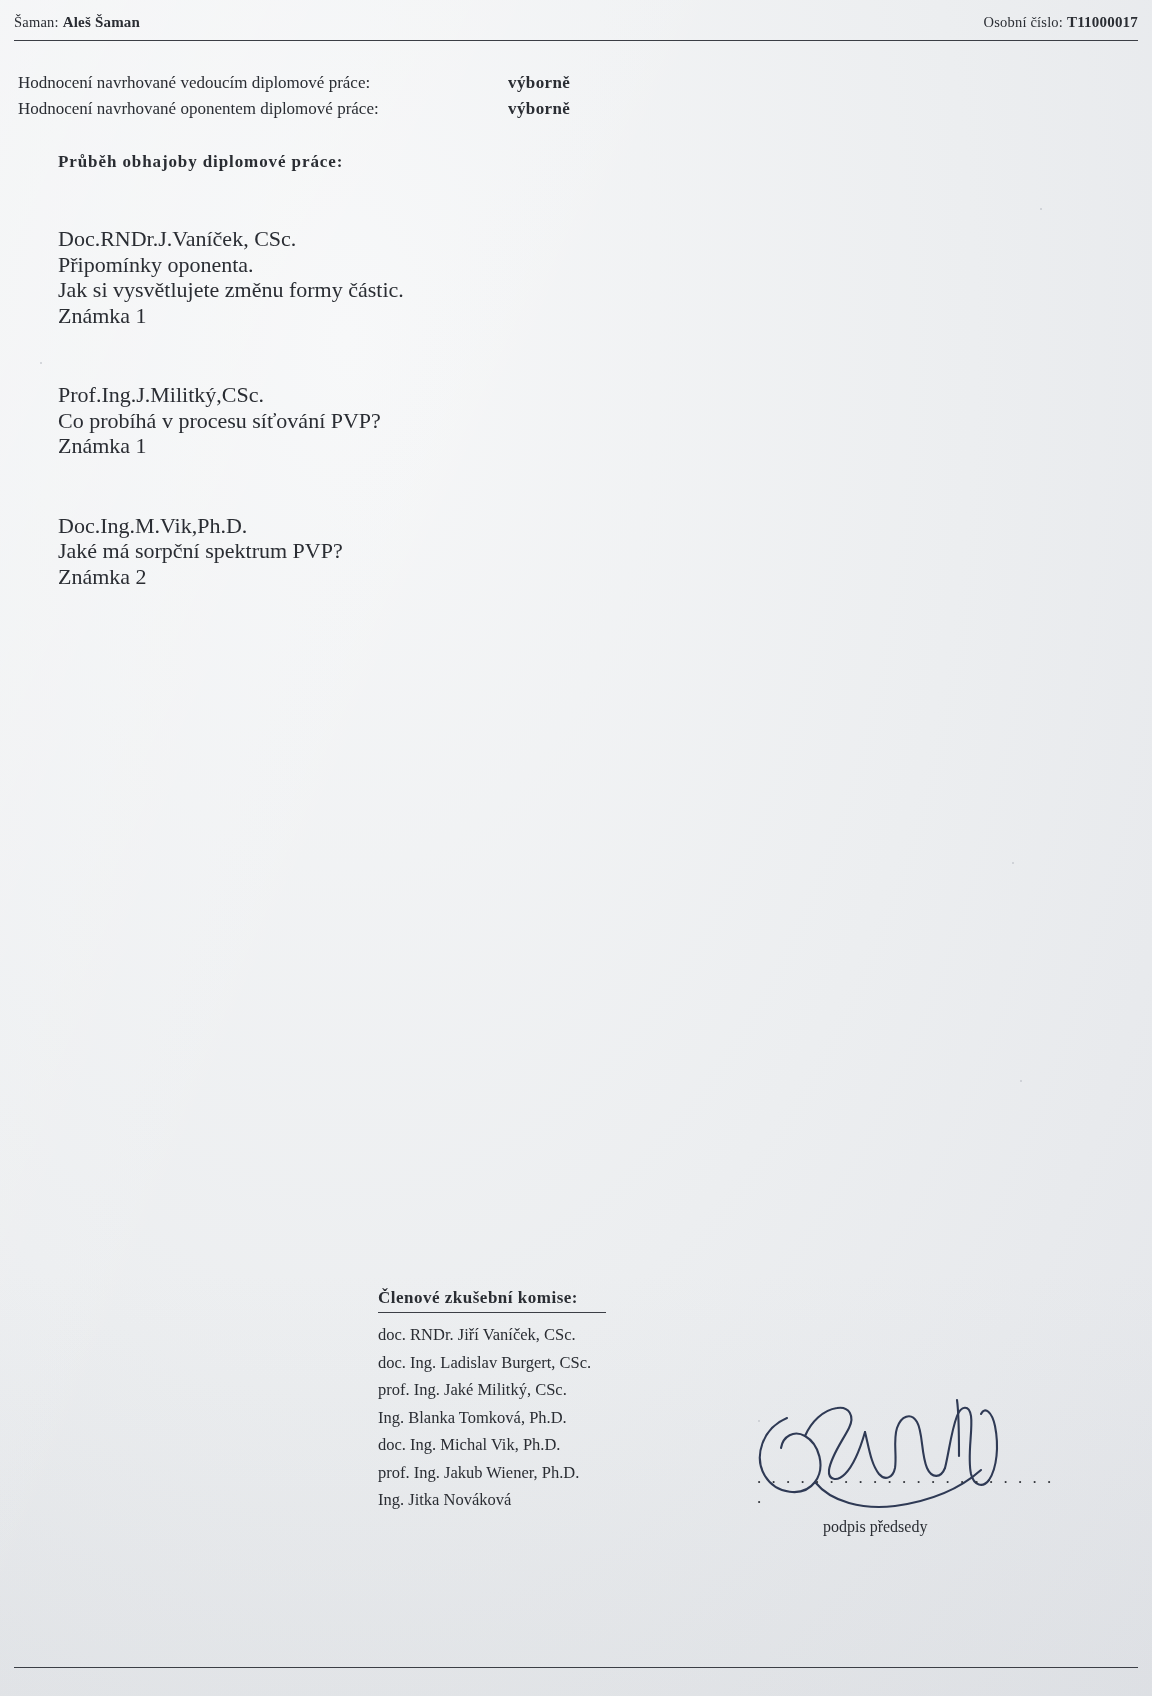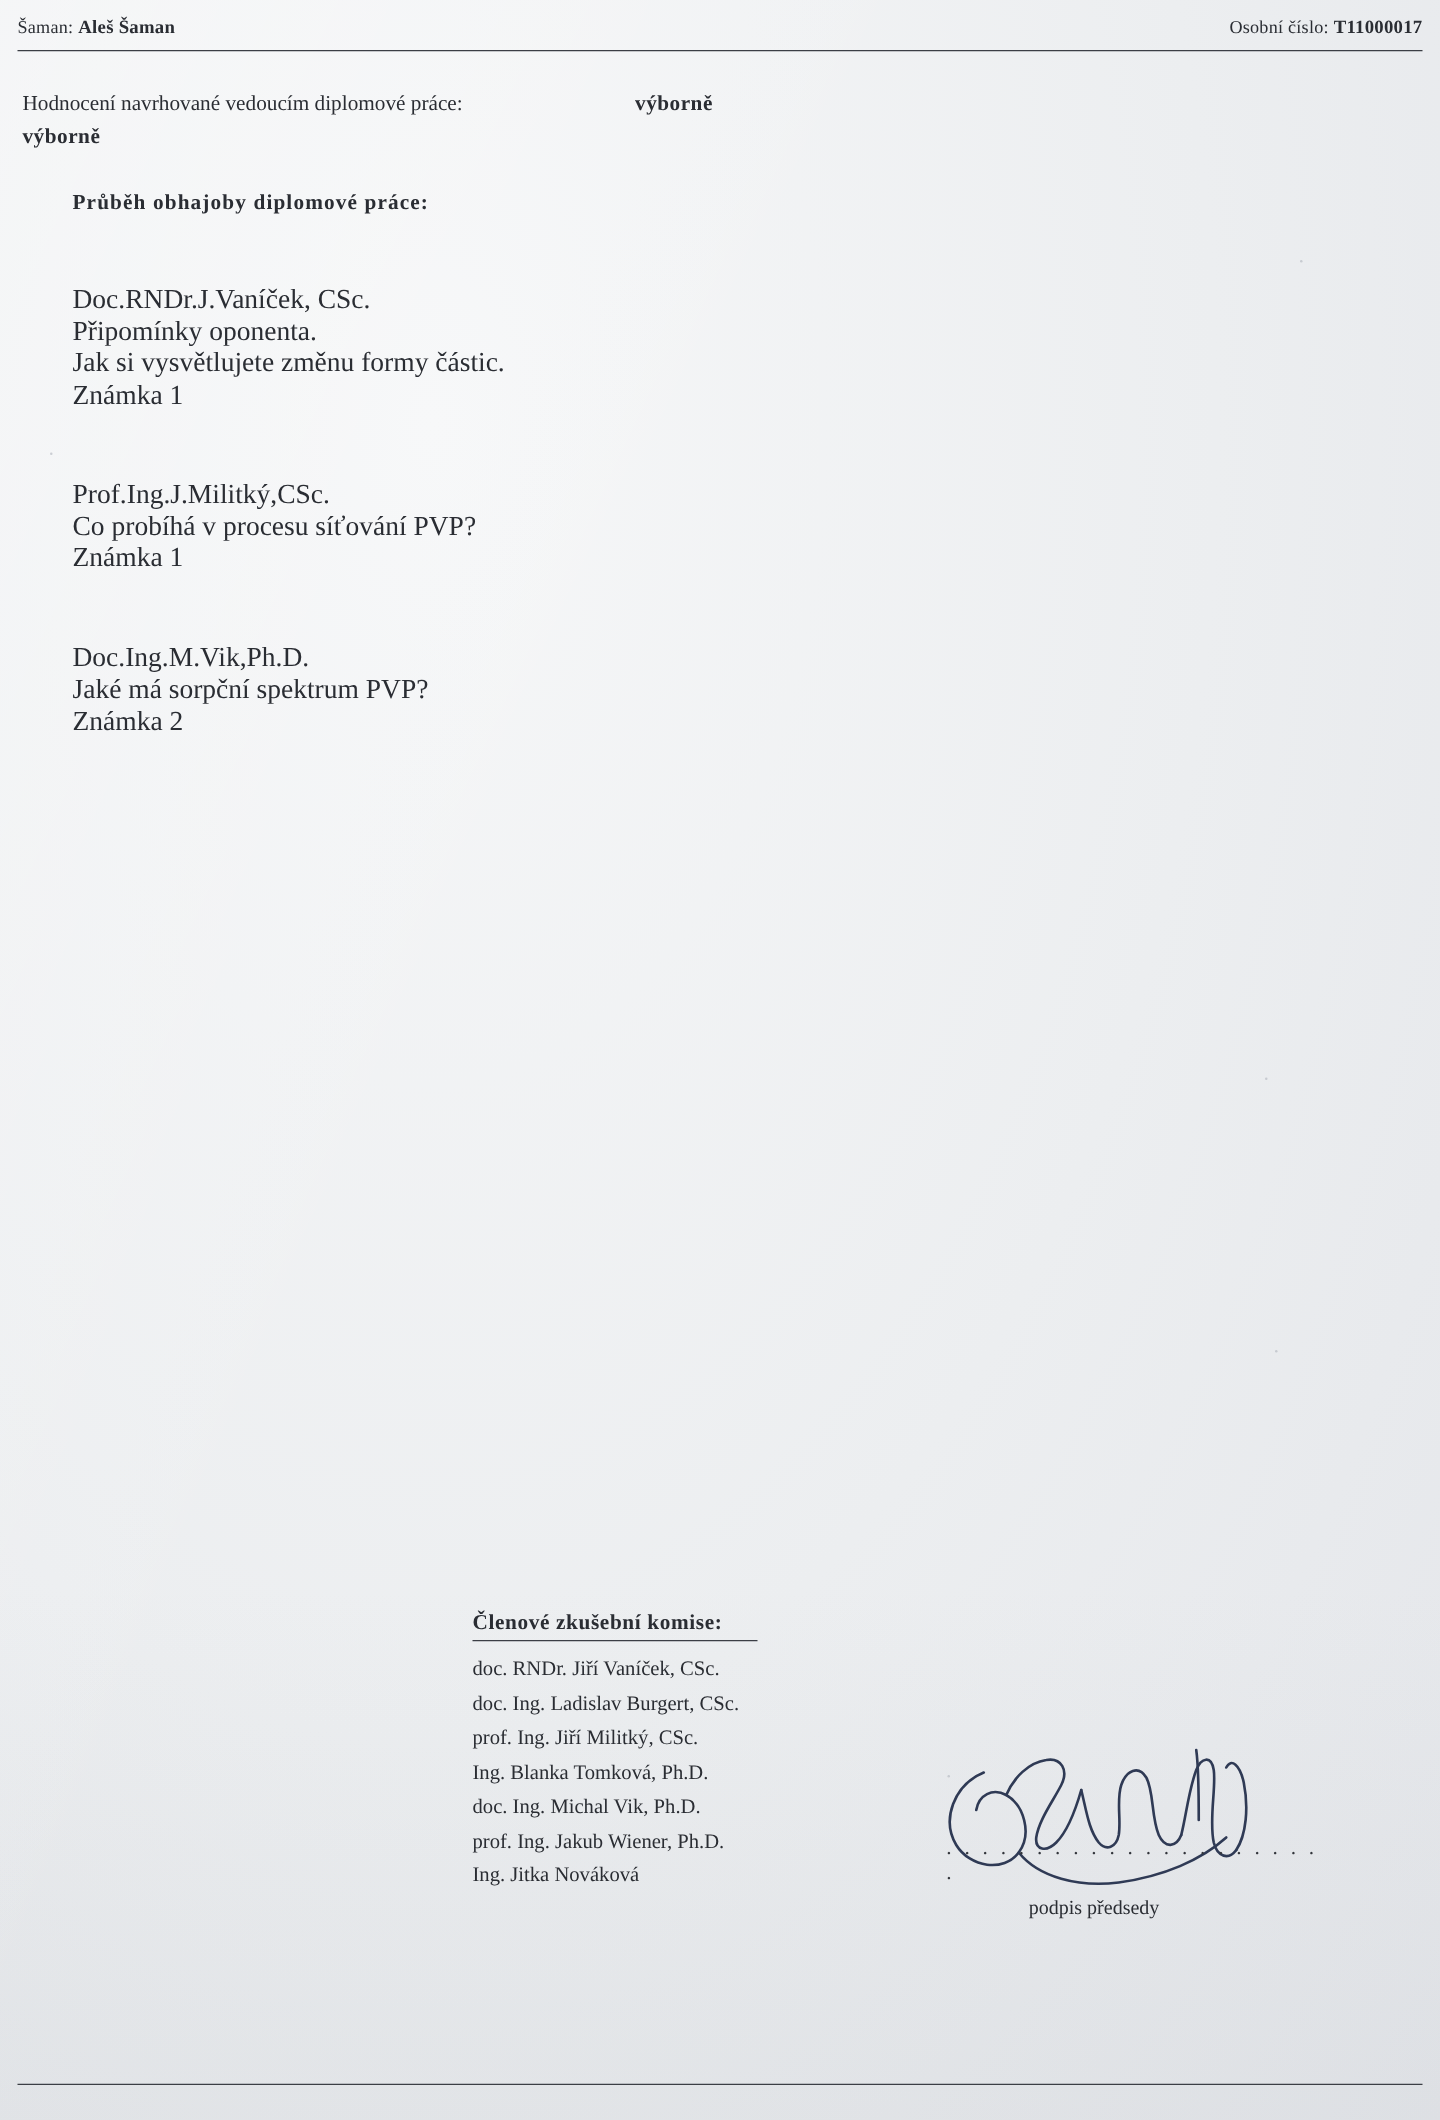--- a/index.html
+++ b/index.html
@@ -193,20 +193,21 @@
     </div>
   </div>
   <div class="rule-top"></div>
 
   <div class="grades">
     <div class="grade-row">
       <span class="q">Hodnocení navrhované vedoucím diplomové práce:</span>
       <span class="a">výborně</span>
     </div>
     <div class="grade-row">
+      <span class="q">Hodnocení navrhované oponentem diplomové práce:</span>
       <span class="a">výborně</span>
     </div>
   </div>
 
   <div class="section-title">Průběh obhajoby diplomové práce:</div>
 
   <div class="blocks">
 
     <div class="block">
       <div class="line">Doc.RNDr.J.Vaníček, CSc.</div>
@@ -227,21 +228,21 @@
       <div class="line">Známka 2</div>
     </div>
 
   </div>
 
   <div class="commission">
     <div class="c-title">Členové zkušební komise:</div>
     <ul>
       <li>doc. RNDr. Jiří Vaníček, CSc.</li>
       <li>doc. Ing. Ladislav Burgert, CSc.</li>
-      <li>prof. Ing. Jiří Militký, CSc.</li>
+      <li>prof. Ing. Jaké Militký, CSc.</li>
       <li>Ing. Blanka Tomková, Ph.D.</li>
       <li>doc. Ing. Michal Vik, Ph.D.</li>
       <li>prof. Ing. Jakub Wiener, Ph.D.</li>
       <li>Ing. Jitka Nováková</li>
     </ul>
   </div>
 
 
   <div class="signature">
     <svg width="330" height="150" viewBox="0 0 330 150" fill="none">

